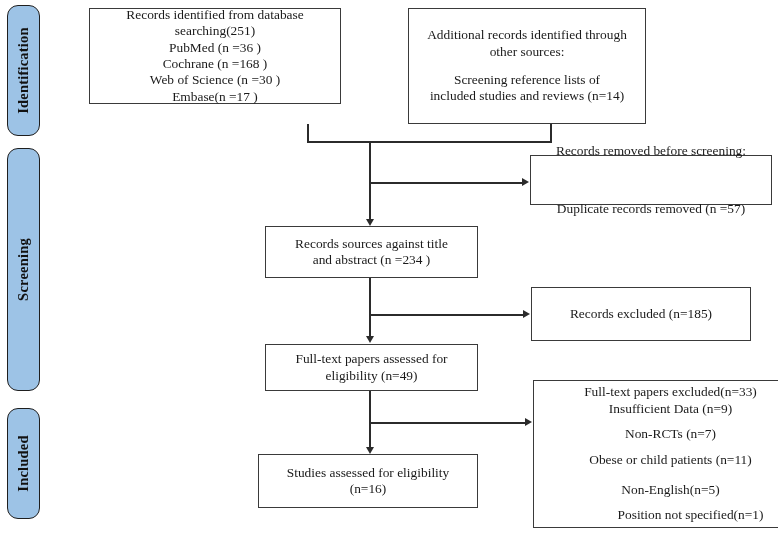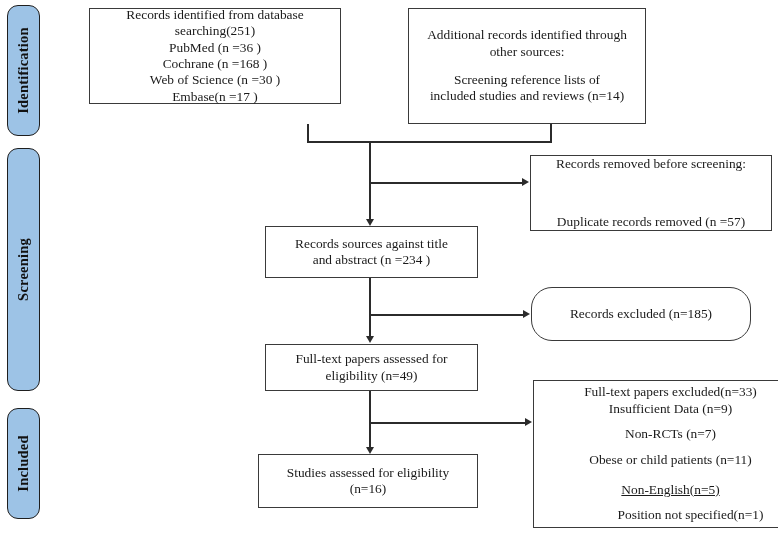--- a/index.html
+++ b/index.html
@@ -113,45 +113,45 @@
   </div>
 
   <div class="box" style="left:408px; top:8px; width:238px; height:116px;">
     <span class="line">Additional records identified through</span>
     <span class="line">other sources:</span>
     <span class="spacer"></span>
     <span class="line">Screening reference lists of</span>
     <span class="line">included studies and reviews (n=14)</span>
   </div>
 
-  <div class="box loose" style="left:530px; top:155px; width:242px; height:76px;gap:35px;">
+  <div class="box loose" style="left:530px; top:155px; width:242px; height:50px;gap:35px;">
     <span class="line">Records removed before screening:</span>
     <span class="line">Duplicate records removed (n =57)</span>
   </div>
 
   <div class="box" style="left:265px; top:226px; width:213px; height:52px;">
     <span class="line">Records sources against title</span>
     <span class="line">and abstract (n =234 )</span>
   </div>
 
-  <div class="box" style="left:531px; top:287px; width:220px; height:54px;border-radius:21px;">
+  <div class="box" style="left:531px; top:287px; width:220px; height:54px;">
     <span class="line">Records excluded (n=185)</span>
   </div>
 
   <div class="box" style="left:265px; top:344px; width:213px; height:47px;">
     <span class="line">Full-text papers assessed for</span>
     <span class="line">eligibility  (n=49)</span>
   </div>
 
   <div class="box" style="left:533px; top:380px; width:275px; height:148px;">
     <span class="line">Full-text papers excluded(n=33)</span>
     <span class="line">Insufficient Data (n=9)</span>
     <span class="line" style="margin-top:9px;">Non-RCTs (n=7)</span>
     <span class="line" style="margin-top:9px;">Obese or child patients (n=11)</span>
-    <span class="line" style="margin-top:14px;text-decoration:underline;">Non-English(n=5)</span>
+    <span class="line" style="margin-top:14px;">Non-English(n=5)</span>
     <span class="line" style="margin-top:9px;margin-left:40px;">Position not specified(n=1)</span>
   </div>
 
   <div class="box" style="left:258px; top:454px; width:220px; height:54px;">
     <span class="line">Studies assessed for eligibility</span>
     <span class="line">(n=16)</span>
   </div>
 
   <div class="vline" style="left:307px; top:124px; height:18px;"></div>
 

